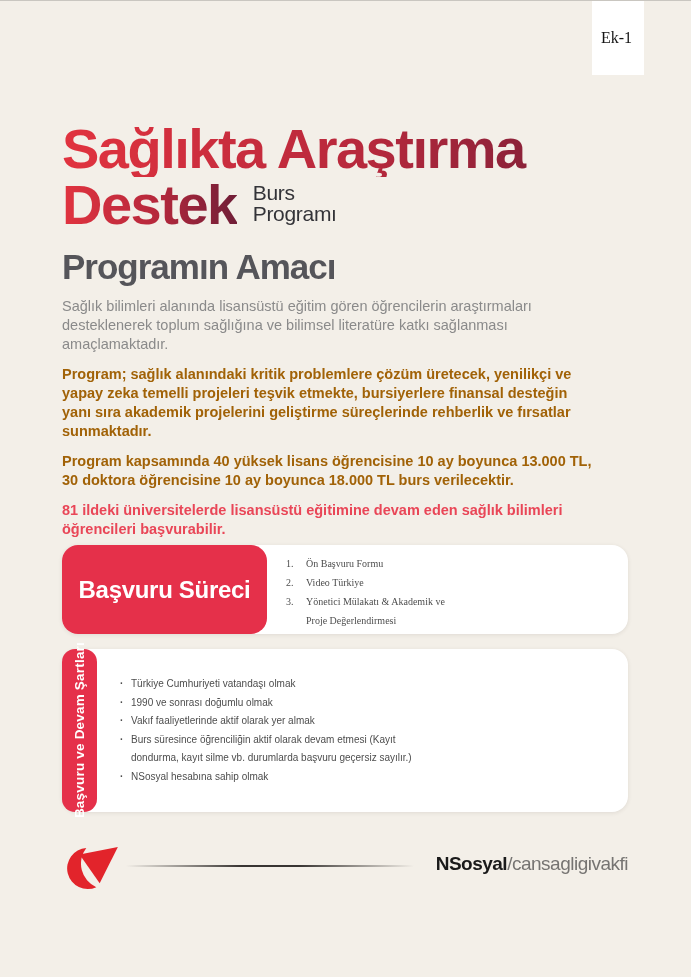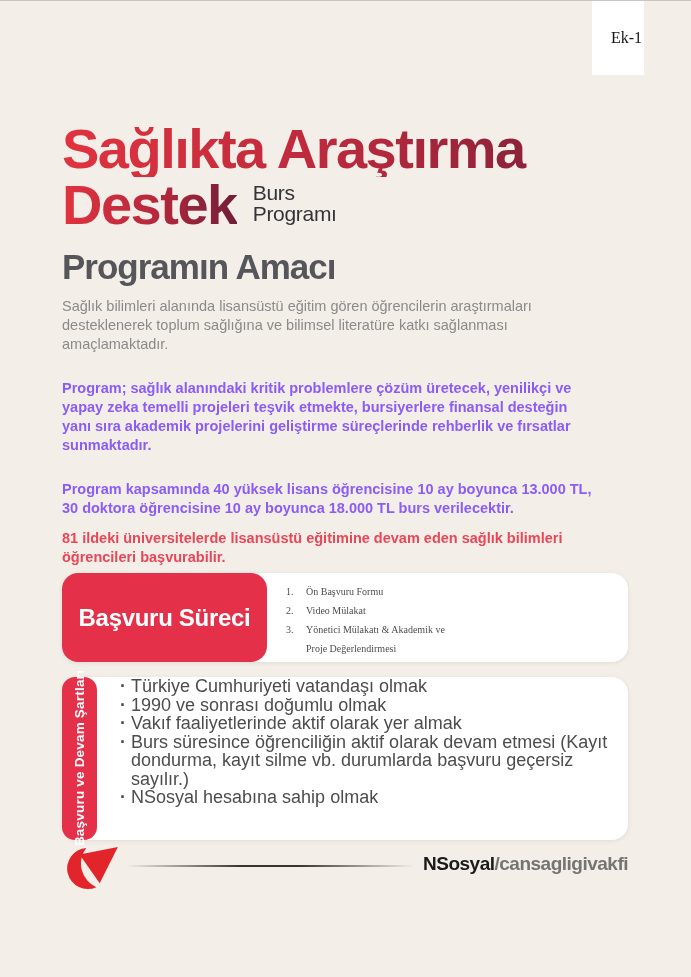--- a/index.html
+++ b/index.html
@@ -11,21 +11,21 @@
     overflow:hidden;
     font-family:"Liberation Sans", sans-serif;
     border-top:1px solid #c9c6c0;
     box-sizing:border-box;
   }
   
   .annex-box {
     position:absolute; left:592px; top:0; width:52px; height:74px;
     background:#ffffff;
     display:flex; align-items:center; justify-content:flex-end;
-    padding-right:2px; box-sizing:border-box;
+    padding-right:12px; box-sizing:border-box;
   }
   .annex-box span {
     font-family:"Liberation Serif", serif;
     font-size:16px; color:#141414;
   }
   
   .main { position:absolute; left:62px; top:120px; width:566px; }
   .title-line {
     font-size:56px; font-weight:800; letter-spacing:-1.5px;
     line-height:56px; white-space:nowrap;
@@ -43,21 +43,21 @@
     margin-top:16px;
     font-size:35px; line-height:36px; font-weight:800;
     letter-spacing:-1px; color:#55555a;
   }
   .para {
     margin-top:12px;
     font-size:14.5px; line-height:19px;
     white-space:pre-line;
   }
   .para.regular { color:#8a8a8a; font-weight:400; }
-  .para.bold    { color:#8b5cf6; font-weight:700; margin-top:25px; }
+  .para.bold    { color:#a16207; font-weight:700; margin-top:11px; }
   .para.red     { color:#e94657; font-weight:700; margin-top:11px; }
   
   .card {
     background:#ffffff;
     border-radius:16px;
     box-shadow:0 1px 4px rgba(60,50,40,0.10);
     position:relative;
   }
   .card.process { margin-top:6px; height:89px; }
   .process-btn {
@@ -84,37 +84,37 @@
     position:absolute; left:0; top:0; width:35px; height:163px;
     background:#e5304a; border-radius:13px;
     display:flex; align-items:center; justify-content:center;
   }
   .req-tab span {
     writing-mode:vertical-rl; transform:rotate(180deg);
     white-space:nowrap; color:#ffffff;
     font-size:13.5px; font-weight:700; letter-spacing:0.2px;
   }
   ul.reqs {
-    position:absolute; left:56px; top:0; width:498px;
+    position:absolute; left:56px; top:26px; width:498px;
     margin:0; padding:0; list-style:none;
-    font-size:18px; line-height:18.5px; color:#4d4d4d;
+    font-size:10px; line-height:18.5px; color:#4d4d4d;
   }
   ul.reqs li { position:relative; padding-left:13px; white-space:pre-line; }
   ul.reqs li::before { content:"\00B7"; position:absolute; left:2px; top:0; font-weight:800; }
   
   .footer { position:absolute; left:62px; top:840px; width:566px; height:56px; }
   .logo { position:absolute; left:2px; top:4px; }
   .divider {
     position:absolute; left:64px; top:24px; width:288px; height:2px;
     background:linear-gradient(to right, rgba(60,55,50,0), rgba(35,32,30,0.9) 40%, rgba(35,32,30,0.9) 60%, rgba(60,55,50,0));
   }
   .social { position:absolute; right:0; top:12px; font-size:19px; white-space:nowrap; }
   .social .n    { font-weight:900; color:#1a1a1a; letter-spacing:-0.5px; }
   .social .rest { font-weight:700; color:#1a1a1a; letter-spacing:-0.5px; }
-  .social .handle { font-weight:700; color:#767472; letter-spacing:-0.5px; }
+  .social .handle { font-weight:400; color:#767472; letter-spacing:-0.5px; }
 </style>
 </head>
 <body>
 
 <div class="page">
 
   <div class="annex-box">
     <span>Ek-1</span>
   </div>
 
@@ -138,21 +138,21 @@
 sunmaktadır.</div>
     <div class="para bold">Program kapsamında 40 yüksek lisans öğrencisine 10 ay boyunca 13.000 TL,
 30 doktora öğrencisine 10 ay boyunca 18.000 TL burs verilecektir.</div>
     <div class="para red">81 ildeki üniversitelerde lisansüstü eğitimine devam eden sağlık bilimleri
 öğrencileri başvurabilir.</div>
 
     <div class="card process">
       <div class="process-btn">Başvuru Süreci</div>
       <ol class="steps">
         <li>Ön Başvuru Formu</li>
-        <li>Video Mülakat</li>
+        <li>Video Türkiye</li>
         <li>Yönetici Mülakatı &amp; Akademik ve
 Proje Değerlendirmesi</li>
       </ol>
     </div>
 
     <div class="card requirements">
       <div class="req-tab">
         <span>Başvuru ve Devam Şartları</span>
       </div>
       <ul class="reqs">

